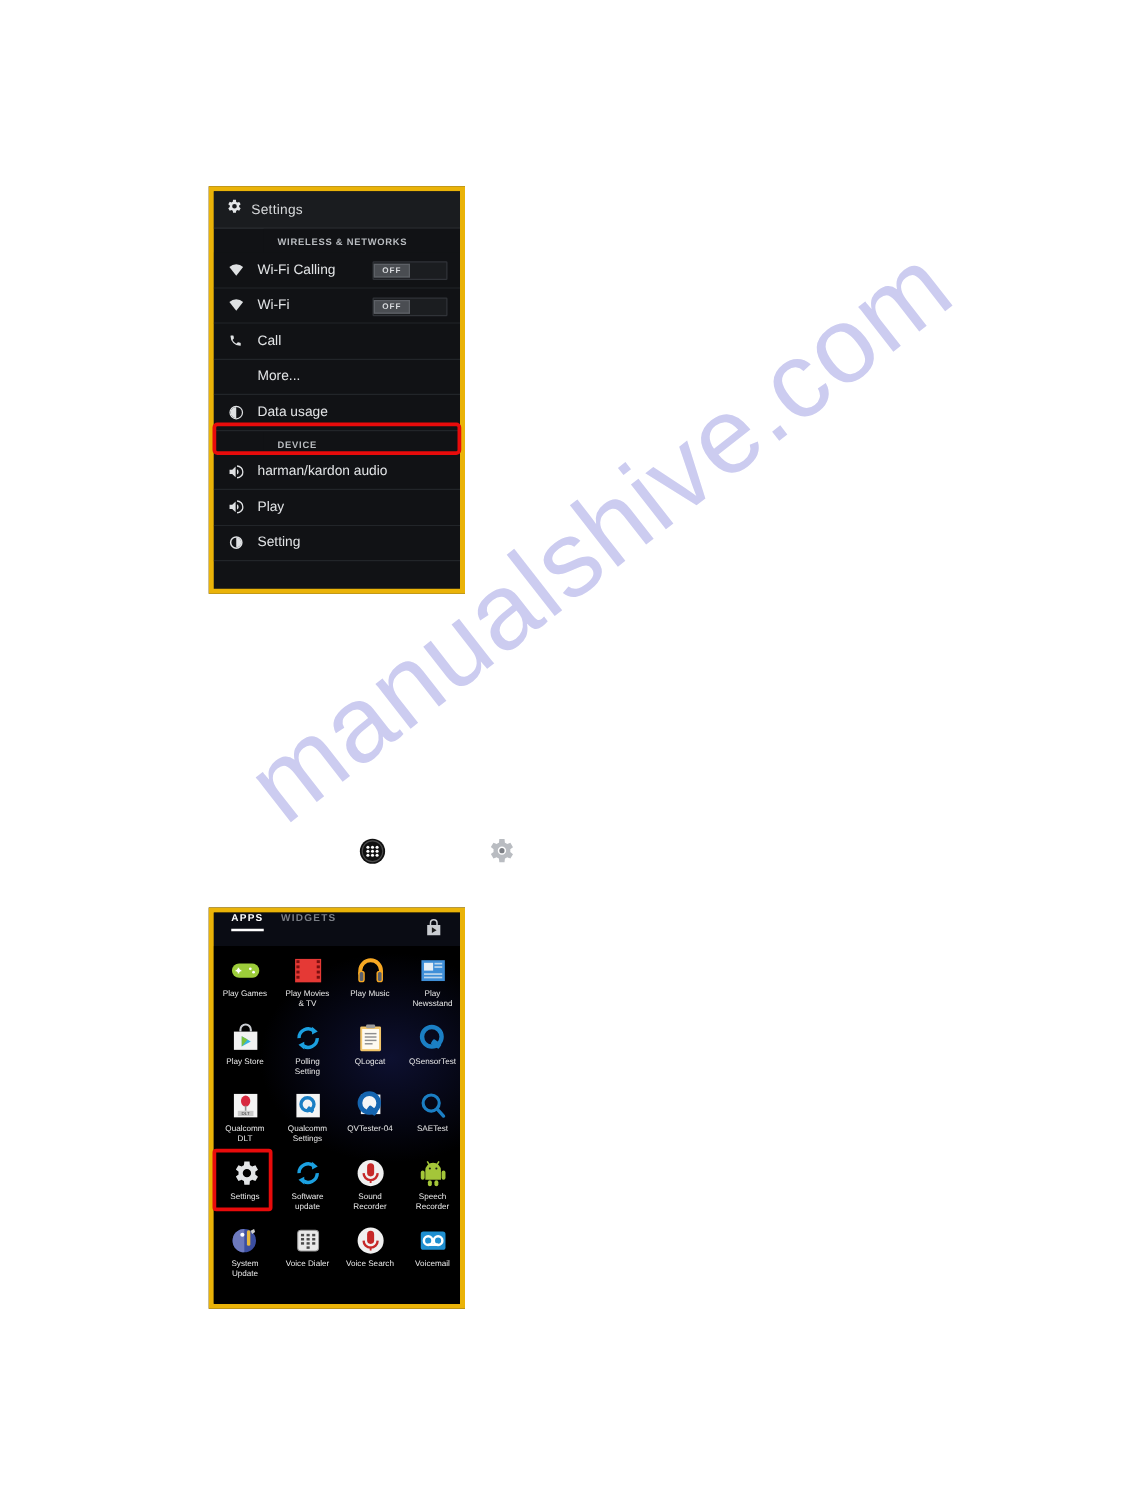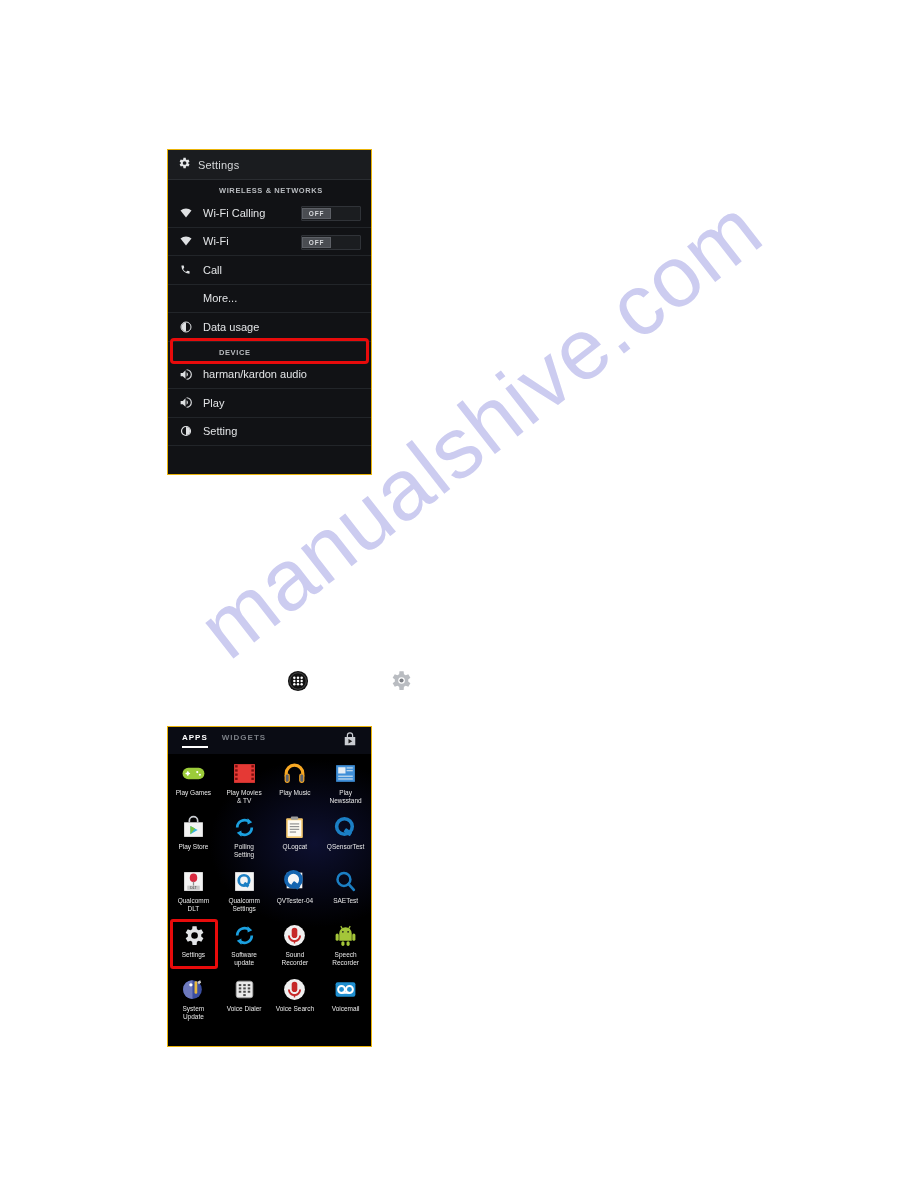--- a/index.html
+++ b/index.html
@@ -35,21 +35,21 @@
     letter-spacing: 1px;
     white-space: nowrap;
     transform: rotate(-38deg);
     transform-origin: 0 0;
   }
 
   
   .phone-panel {
     position: absolute;
     background: #0a0a0a;
-    border: 1px solid #eab308;
+    border: 4px solid #eab308;
     box-sizing: border-box;
     overflow: hidden;
     z-index: 2;
   }
 
   
   #settings-panel {
     left: 167px;
     top: 149px;
     width: 205px;
@@ -165,21 +165,21 @@
     left: 167px;
     top: 726px;
     width: 205px;
     height: 321px;
     background: #000000;
   }
   .drawer-header {
     height: 27px;
     background: #0a0c14;
     display: flex;
-    align-items: center;
+    align-items: flex-start;
     position: relative;
   }
   .drawer-tab {
     font-size: 8px;
     font-weight: bold;
     letter-spacing: 1px;
     padding: 0 0 6px 0;
     margin-left: 14px;
     color: #7b7f86;
   }

